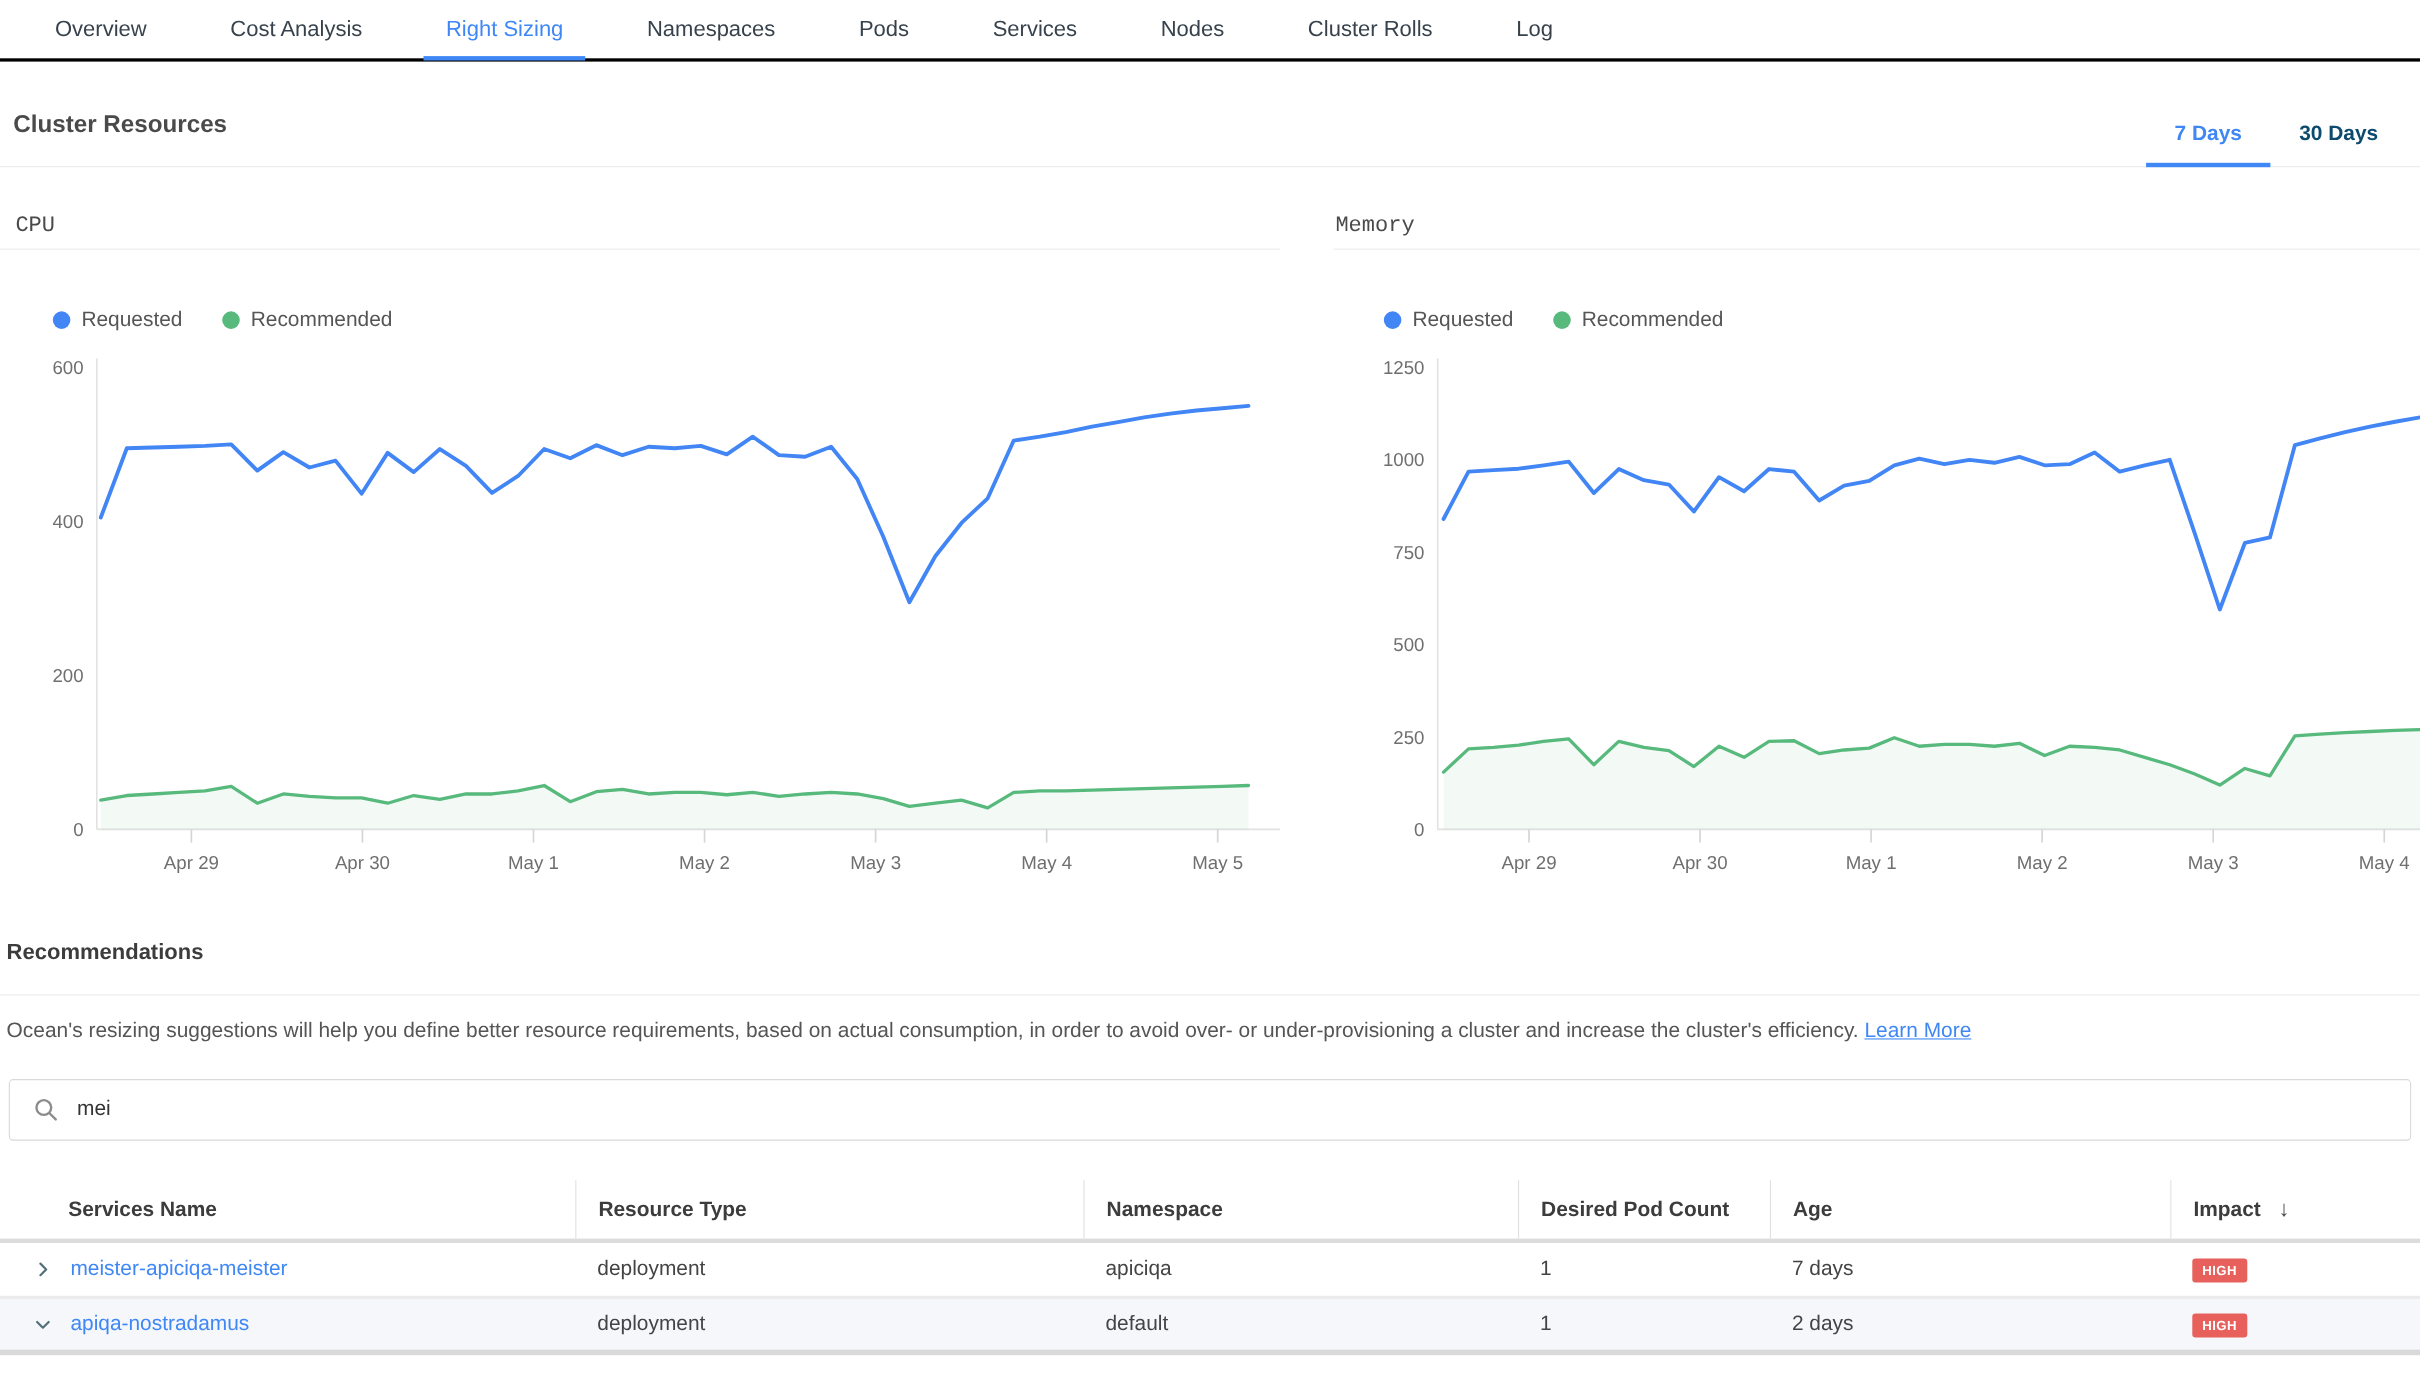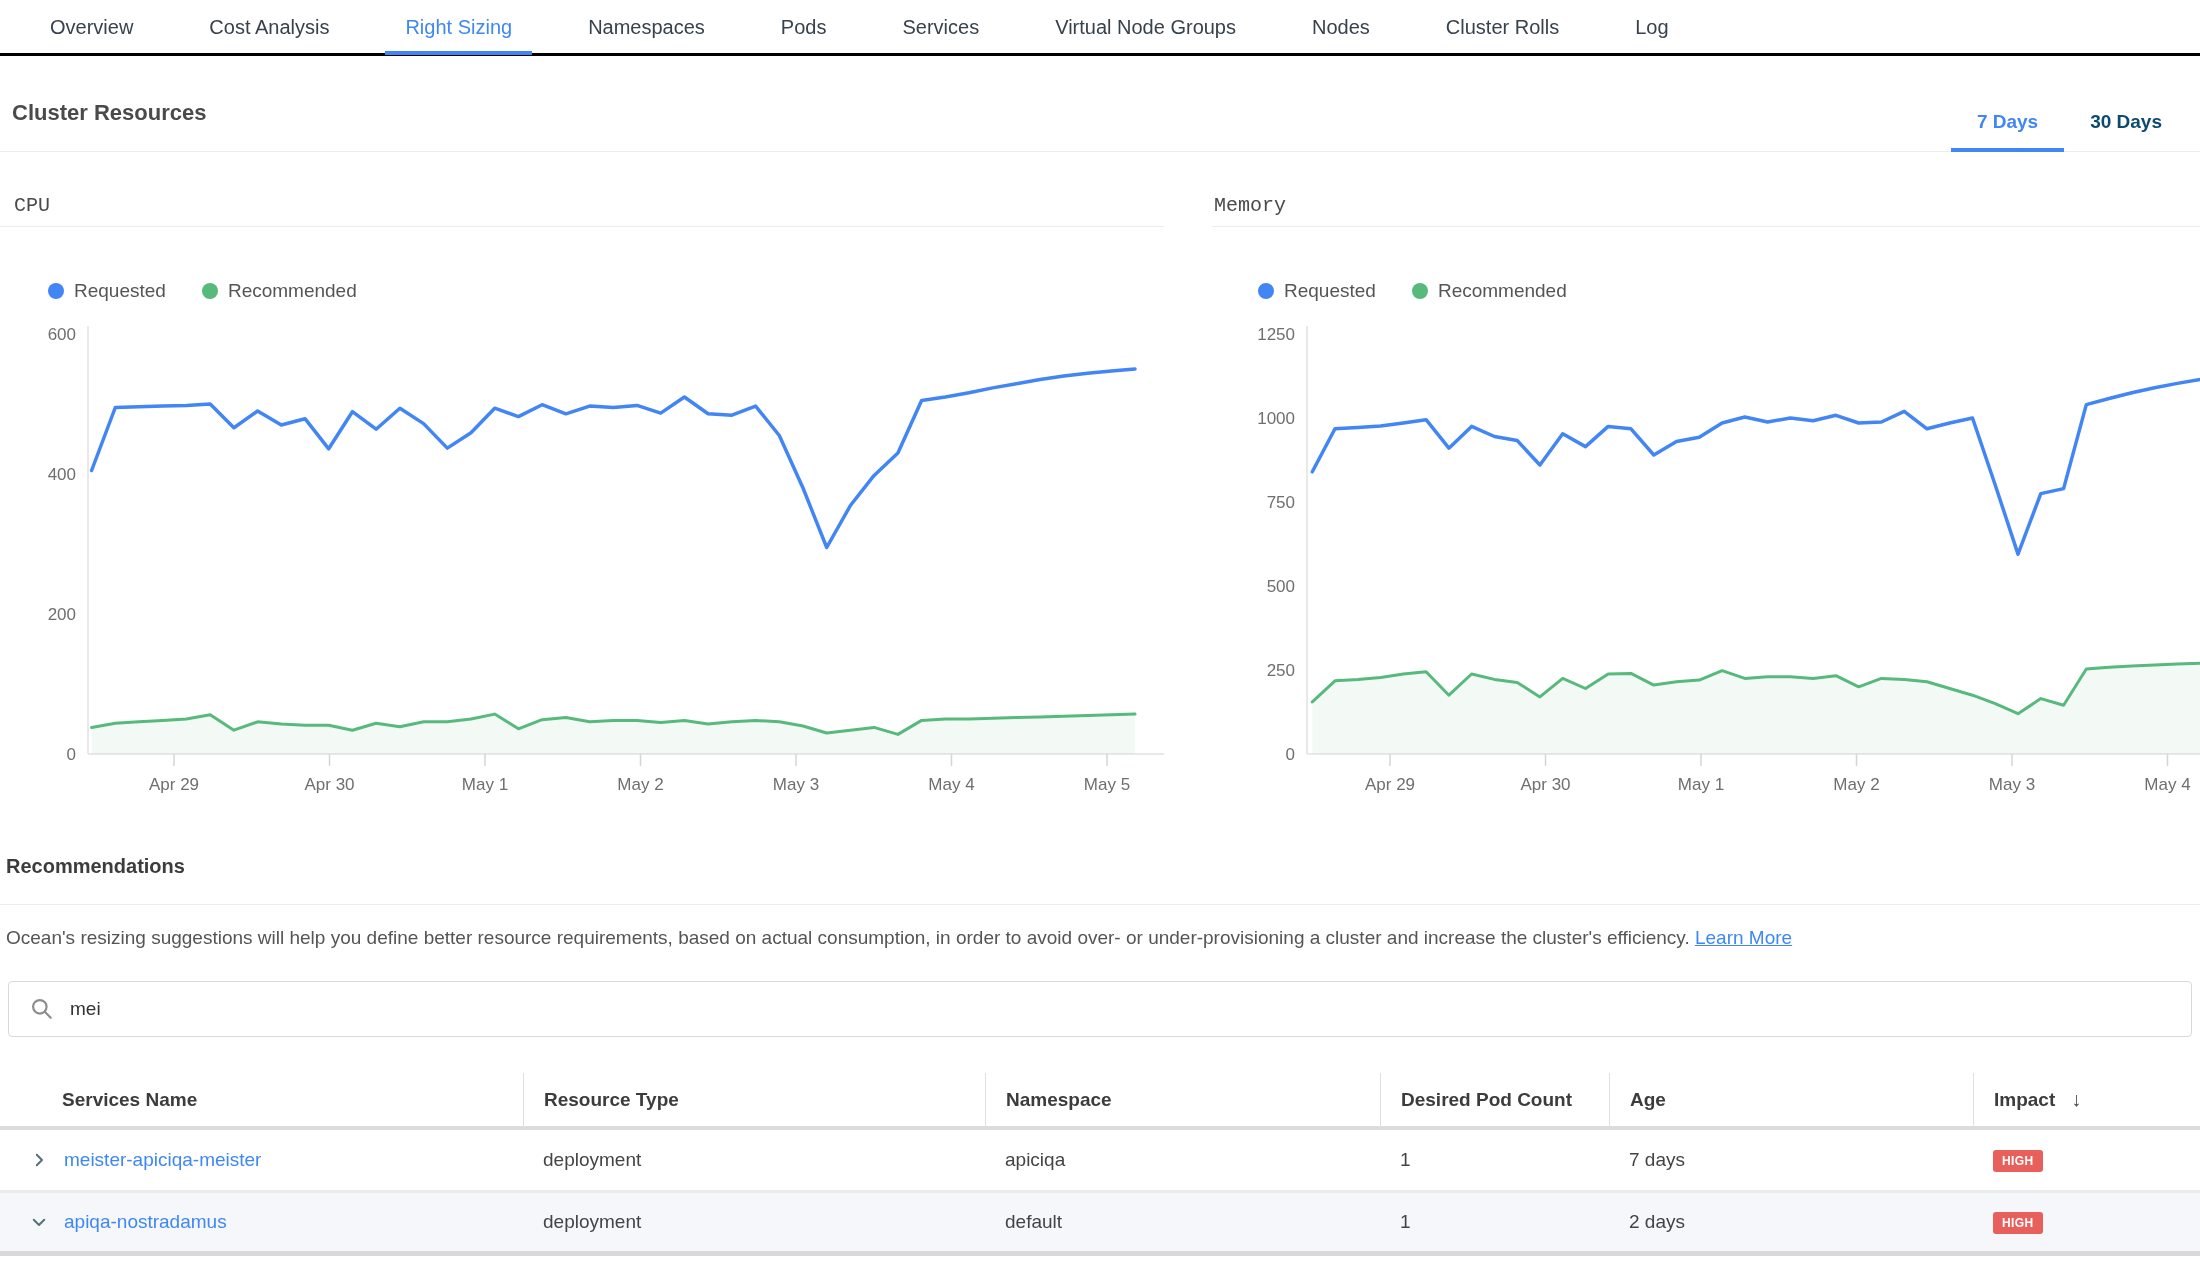--- a/index.html
+++ b/index.html
@@ -50,40 +50,39 @@
   
   .reco-table { margin-top: 36px; }
   .t-row { display: grid; grid-template-columns: 523px 462px 395px 229px 364px 227px; }
   .t-head { border-bottom: 4px solid #dcdcdc; }
   .t-head .t-cell { font-size: 19px; font-weight: 700; color: #3c3c3c;
     padding: 15px 10px 15px 20px; display: flex; align-items: center; }
   .t-head .t-cell + .t-cell { border-left: 1px solid #e0e0e0; }
   .t-head .t-cell:first-child { padding-left: 62px; }
   .sort-arrow { margin-left: 16px; font-size: 20px; font-weight: 400; color: #4a4a4a; }
 
-  .t-body .t-row { height: 63px; align-items: center; border-bottom: 3px solid #ebebeb; }
+  .t-body .t-row { height: 51px; align-items: center; border-bottom: 3px solid #ebebeb; }
   .t-body .t-row.expanded { background: #f5f7fb; border-bottom: 5px solid #d9d9d9; }
   .t-cell { font-size: 19px; color: #444; padding-left: 20px; }
   .cell-name { display: flex; align-items: center; padding-left: 0; }
   .chevron-btn { width: 20px; margin: 0 14px 0 30px; cursor: pointer; display: flex; align-items: center; }
   .res-link { color: var(--accent); cursor: pointer; text-decoration: none; }
   .impact-badge { display: inline-block; background: var(--badge); color: #fff; font-size: 12px;
     font-weight: 700; padding: 4px 9px; border-radius: 3px; letter-spacing: 0.4px; }
 </style>
 </head>
 <body>
 
 <nav class="top-nav">
   <div class="nav-tab">Overview</div>
   <div class="nav-tab">Cost Analysis</div>
   <div class="nav-tab active">Right Sizing</div>
   <div class="nav-tab">Namespaces</div>
   <div class="nav-tab">Pods</div>
   <div class="nav-tab">Services</div>
-  <div class="nav-tab">Virtual Node Groups</div>
   <div class="nav-tab">Nodes</div>
   <div class="nav-tab">Cluster Rolls</div>
   <div class="nav-tab">Log</div>
 </nav>
 
 <main>
 
   <div class="section-header">
     <h2 class="section-title">Cluster Resources</h2>
     <div class="period-toggle">

